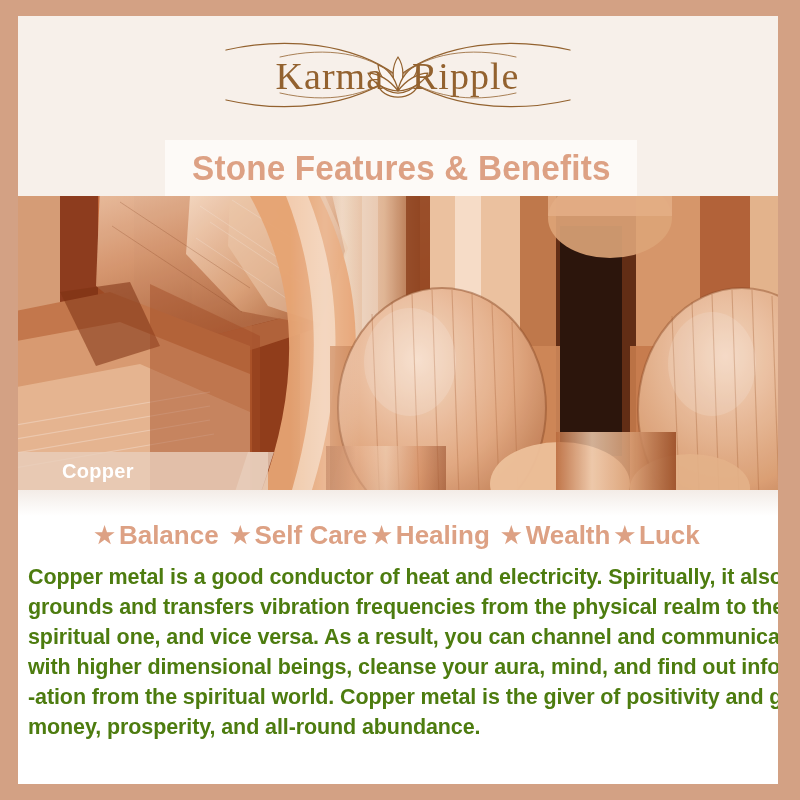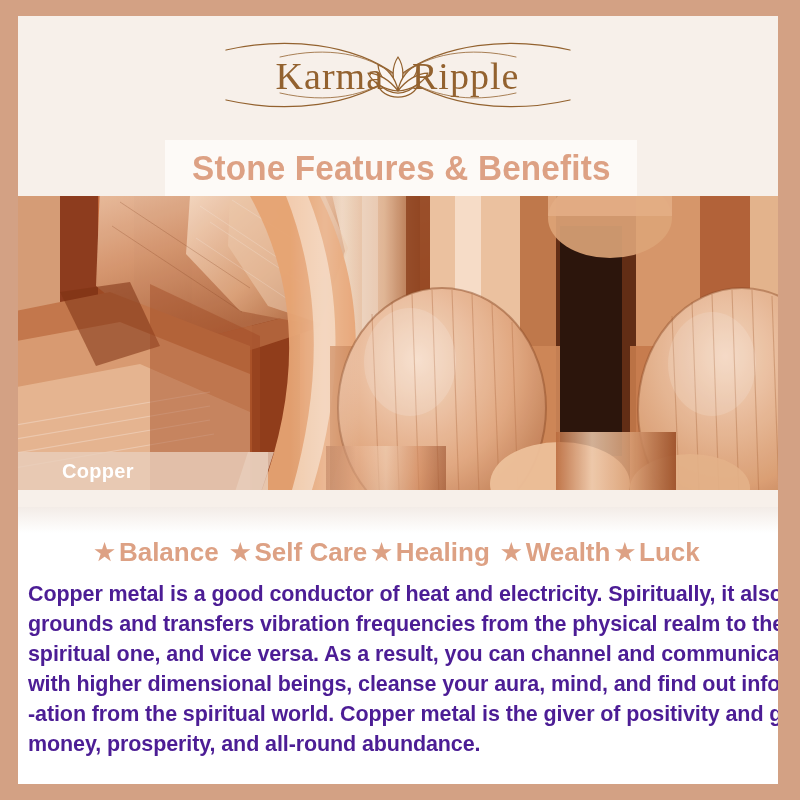--- a/index.html
+++ b/index.html
@@ -120,21 +120,20 @@
   }
 
   
   #content {
     position: absolute;
     left: 0;
     top: 474px;
     width: 760px;
     height: 294px;
     background: #ffffff;
-    margin-top: 17px;
   }
   #content-fade {
     position: absolute;
     left: 0;
     top: 0;
     width: 760px;
     height: 26px;
     background: linear-gradient(to bottom, #f3ece7 0%, #ffffff 100%);
   }
 
@@ -159,21 +158,21 @@
 
   #body-copy {
     position: absolute;
     left: 10px;
     top: 72px;
     width: 748px;
     font-family: "Liberation Sans Narrow", "Liberation Sans", sans-serif;
     font-weight: bold;
     font-size: 21.5px;
     line-height: 30px;
-    color: #4c1d95;
+    color: #4d7c0f;
     letter-spacing: -0.1px;
   }
   #body-copy .ln { display: block; white-space: nowrap; }
 </style>
 </head>
 <body>
 
 <div id="poster">
 
   <div id="card">

